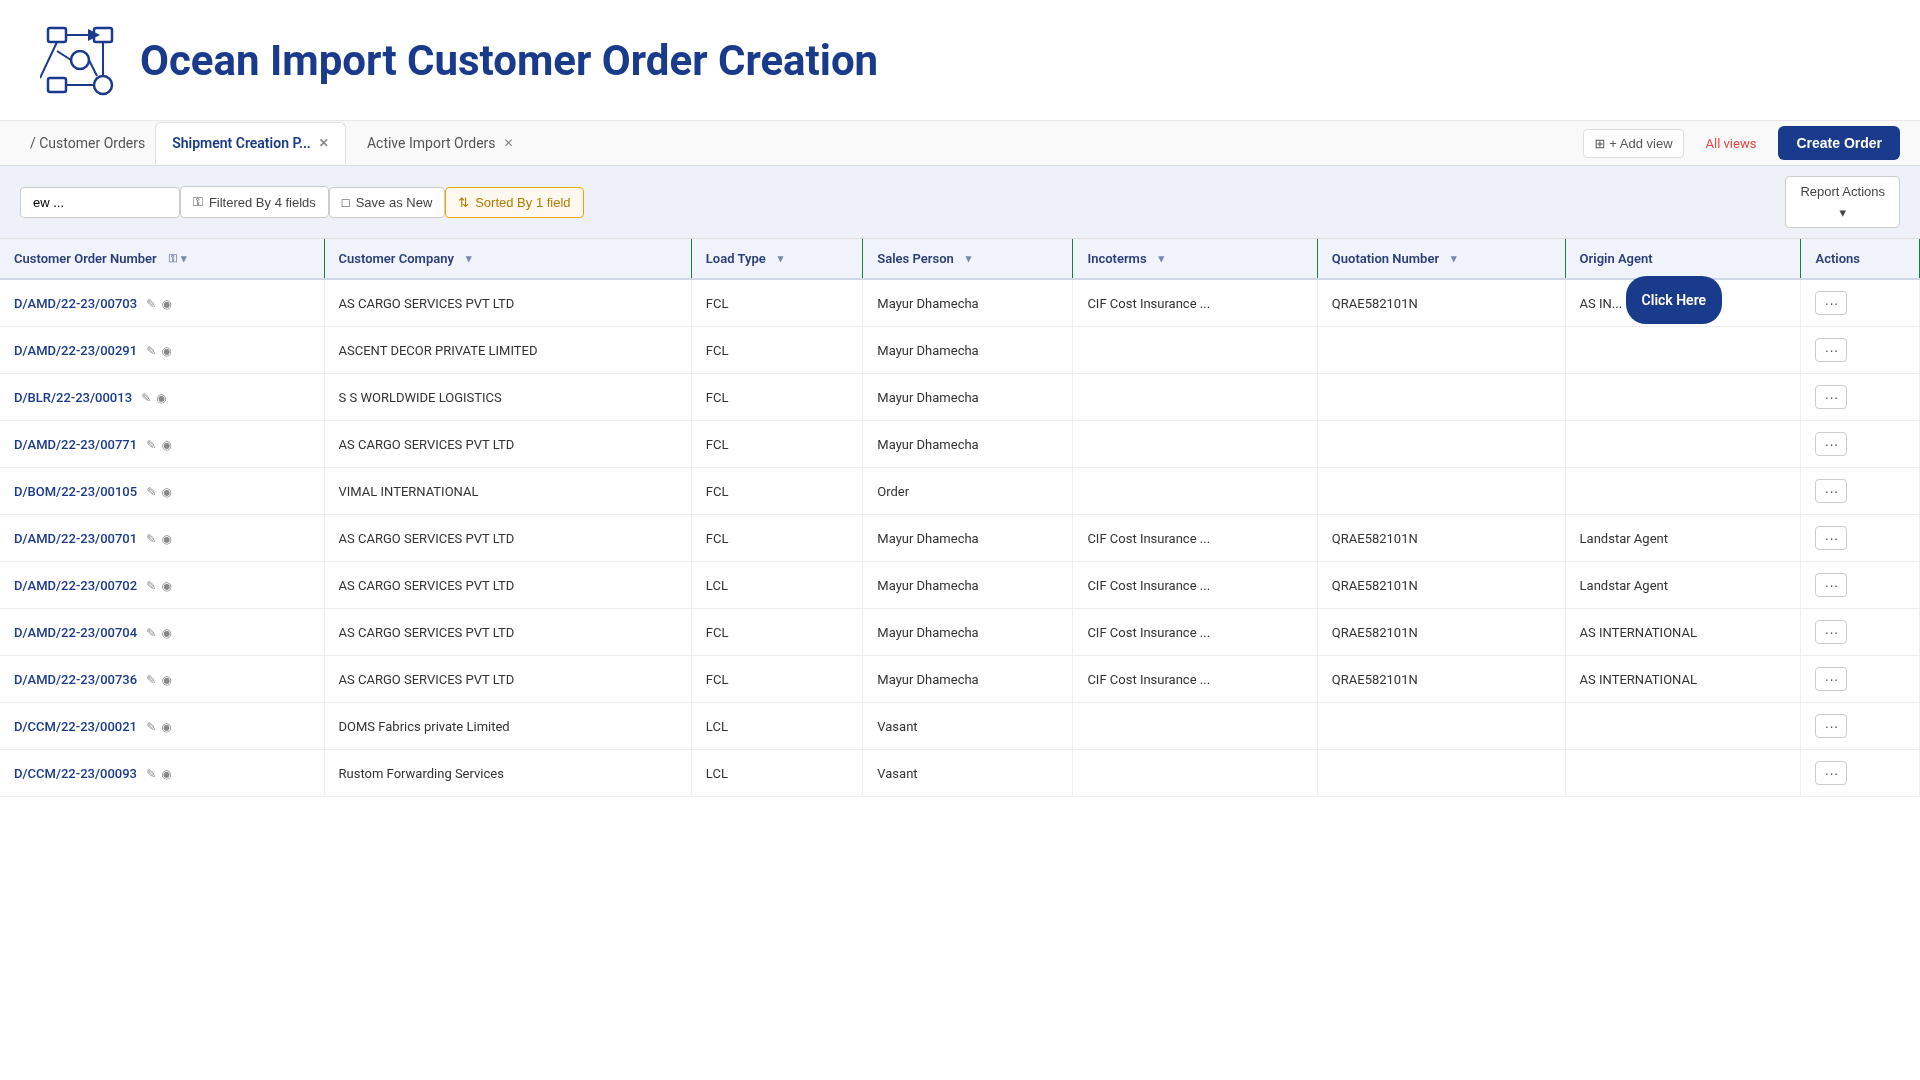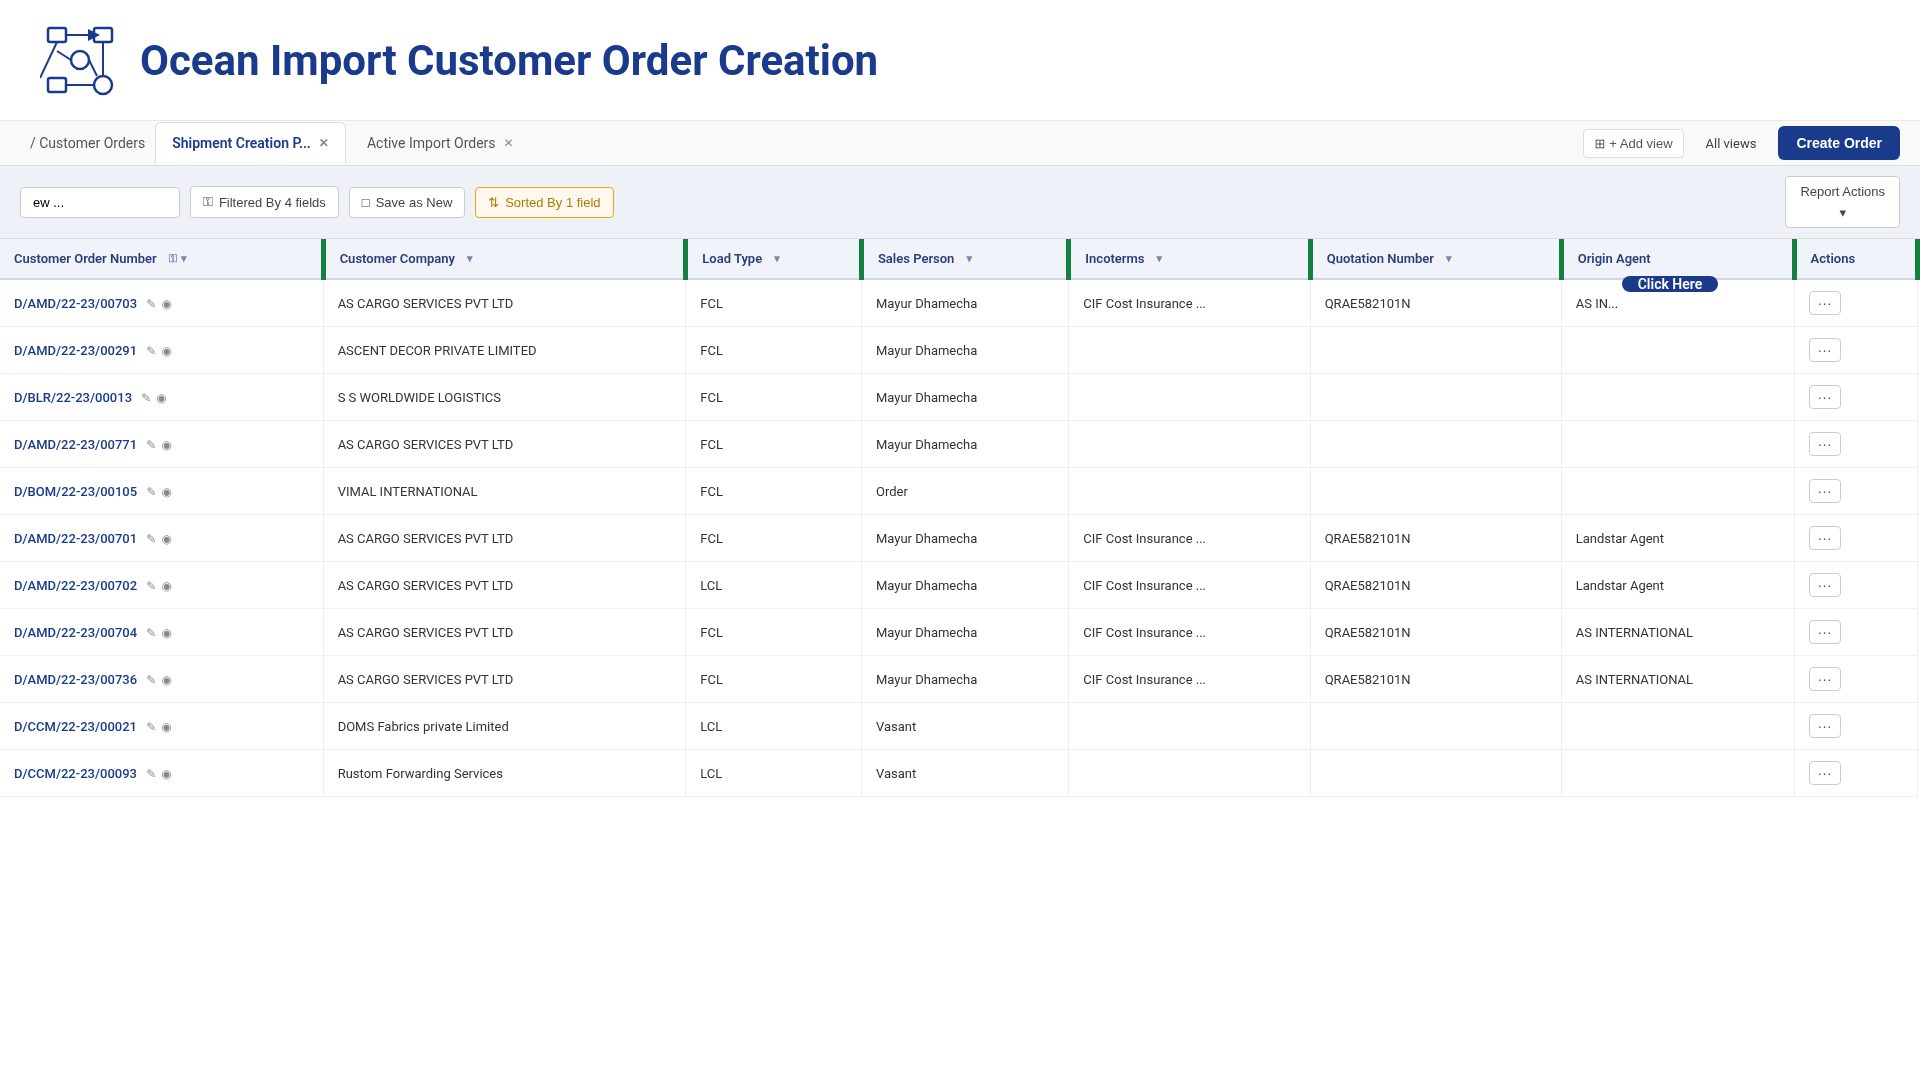--- a/index.html
+++ b/index.html
@@ -11,43 +11,43 @@
 
     .tabs-bar { display: flex; align-items: center; padding: 0 20px; border-bottom: 1px solid #ddd; background: #f9f9f9; }
     .breadcrumb-link { color: #555; font-size: 14px; padding: 14px 10px; cursor: pointer; text-decoration: none; }
     .tab { display: flex; align-items: center; padding: 12px 16px; font-size: 14px; cursor: pointer; border-top-left-radius: 6px; border-top-right-radius: 6px; margin-right: 4px; position: relative; }
     .tab.active { background: #fff; border: 1px solid #ddd; border-bottom: 1px solid #fff; font-weight: 600; color: #1a3a8c; }
     .tab.inactive { background: transparent; color: #555; border: 1px solid transparent; }
     .tab-close { margin-left: 8px; font-size: 12px; color: #888; cursor: pointer; }
 
     .view-actions { margin-left: auto; display: flex; align-items: center; gap: 12px; }
     .add-view-btn { display: flex; align-items: center; gap: 4px; font-size: 13px; color: #555; cursor: pointer; padding: 6px 10px; border: 1px solid #ddd; border-radius: 4px; background: #fff; }
-    .all-views-btn { font-size: 13px; color: #404040; cursor: pointer; padding: 6px 10px; }
+    .all-views-btn { font-size: 13px; color: #ef4444; cursor: pointer; padding: 6px 10px; }
     .create-order-btn { background: #1a3a8c; color: #fff; border: none; border-radius: 6px; padding: 9px 18px; font-size: 14px; font-weight: 600; cursor: pointer; }
 
-    .toolbar { display: flex; align-items: center; padding: 10px 20px; background: #eef2f8; gap: 10px; border-bottom: 1px solid #ddd; }
+    .toolbar { display: flex; align-items: center; padding: 10px 20px; background: #eef2f8; border-bottom: 1px solid #ddd; }
     .search-input { padding: 7px 12px; border: 1px solid #ccc; border-radius: 4px; font-size: 13px; width: 160px; background: #fff; }
     .filter-btn { display: flex; align-items: center; gap: 6px; padding: 7px 12px; border: 1px solid #ccc; border-radius: 4px; background: #fff; font-size: 13px; cursor: pointer; color: #444; }
     .save-new-btn { display: flex; align-items: center; gap: 6px; padding: 7px 12px; border: 1px solid #ccc; border-radius: 4px; background: #fff; font-size: 13px; cursor: pointer; color: #444; }
     .sorted-btn { display: flex; align-items: center; gap: 6px; padding: 7px 12px; border: 1px solid #f0a500; border-radius: 4px; background: #fff8ee; font-size: 13px; cursor: pointer; color: #b07a00; }
     .report-actions-btn { margin-left: auto; display: flex; align-items: center; gap: 6px; padding: 7px 14px; border: 1px solid #ccc; border-radius: 4px; background: #fff; font-size: 13px; cursor: pointer; color: #444; font-weight: 500; flex-direction: column; }
 
     .table-container { overflow-x: auto; }
     table { width: 100%; border-collapse: collapse; font-size: 13px; }
     thead tr { background: #f0f4fa; border-bottom: 2px solid #d0d8e8; }
-    thead th { padding: 12px 14px; text-align: left; font-weight: 600; color: #2c3e7a; white-space: nowrap; border-right: 5px solid #15803d; position: relative; user-select: none; }
+    thead th { padding: 12px 14px; text-align: left; font-weight: 600; color: #2c3e7a; white-space: nowrap; border-right: 1px solid #15803d; position: relative; user-select: none; }
     thead th .col-icons { display: inline-flex; align-items: center; gap: 4px; margin-left: 6px; opacity: 0.6; font-size: 11px; }
     tbody tr { border-bottom: 1px solid #eee; }
     tbody td { padding: 11px 14px; color: #333; vertical-align: middle; border-right: 1px solid #eee; }
     .order-link { color: #1a3a8c; text-decoration: none; font-weight: 500; }
     .row-icons { display: inline-flex; align-items: center; gap: 5px; margin-left: 6px; }
     .row-icon { color: #888; font-size: 12px; cursor: pointer; }
     .actions-btn { background: none; border: 1px solid #ccc; border-radius: 4px; padding: 3px 8px; cursor: pointer; font-size: 14px; color: #555; }
 
-    .click-here-tooltip { background: #1a3a8c; color: #fff; padding: 0 16px; border-radius: 20px; font-size: 14px; font-weight: 600; white-space: nowrap; display: inline-block; }
+    .click-here-tooltip { background: #1a3a8c; color: #fff; padding: 16px 16px; border-radius: 20px; font-size: 14px; font-weight: 600; white-space: nowrap; display: inline-block; }
 
     .col-header-wrap { display: flex; align-items: center; gap: 6px; }
   </style>
 </head>
 <body>
 
 <div class="header">
   <div class="header-icon">
     <svg viewBox="0 0 80 80" fill="none" xmlns="http://www.w3.org/2000/svg">
 

